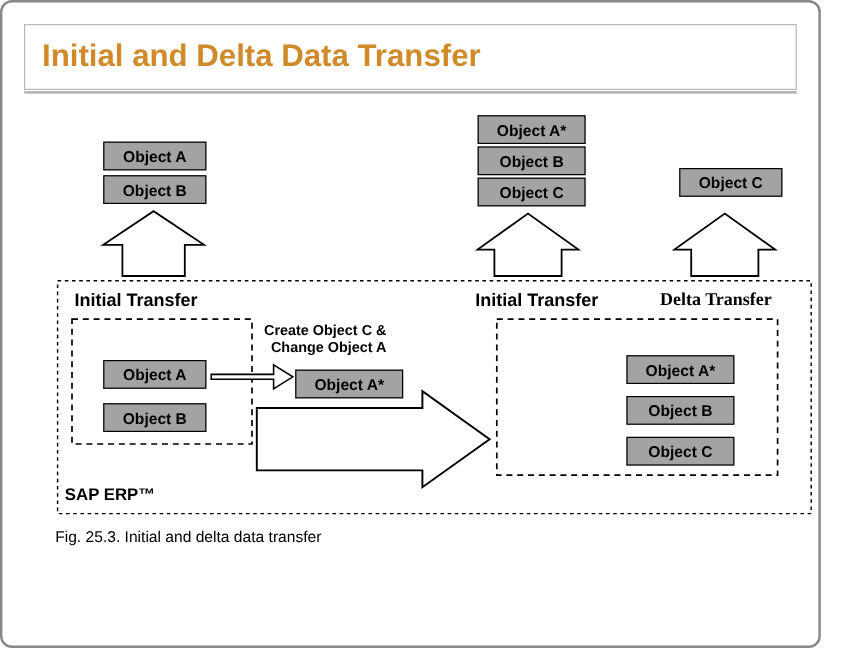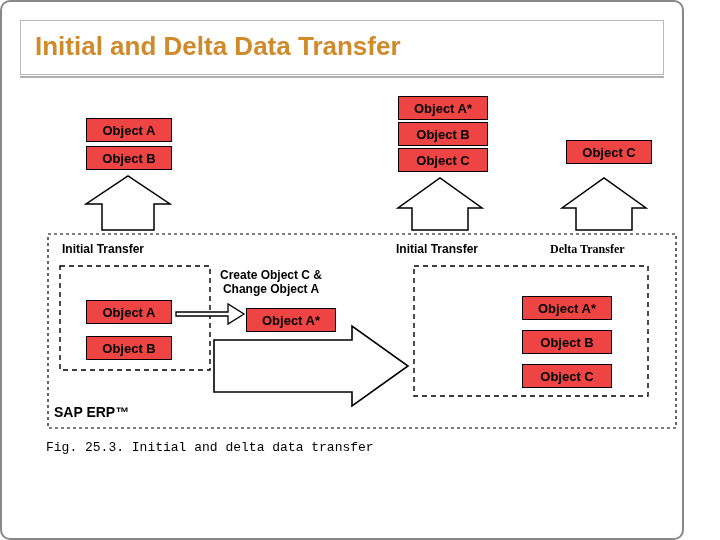--- a/index.html
+++ b/index.html
@@ -34,53 +34,53 @@
     height: 0;
     border-top: 2px solid #b0b0b0;
   }
   .diagram-area {
     position: absolute;
     left: 40px; top: 88px;
     width: 640px; height: 400px;
   }
   .obj {
     position: absolute;
-    background: #ef4444;
+    background: #a3a3a3;
     border: 1.5px solid #000;
     font-size: 13px;
     font-weight: 700;
     font-family: Arial, sans-serif;
     color: #000;
     display: flex;
     align-items: center;
     justify-content: center;
     padding: 2px 8px;
   }
   .label {
     position: absolute;
-    font-size: 12px;
+    font-size: 15px;
     font-weight: 700;
     font-family: Arial, sans-serif;
     color: #000;
     white-space: nowrap;
   }
   .tiny-label {
     position: absolute;
     font-size: 12px;
     font-weight: 700;
     font-family: Arial, sans-serif;
     color: #000;
-    text-align: center;
+    text-align: right;
     line-height: 1.2;
     white-space: nowrap;
   }
   .caption {
     position: absolute;
     font-size: 13px;
-    font-family: Liberation Mono, monospace;
+    font-family: Liberation Sans, sans-serif;
     color: #000;
   }
   svg.overlay {
     position: absolute;
     left: 0; top: 0;
     width: 640px; height: 400px;
     pointer-events: none;
   }
 </style>
 </head>

